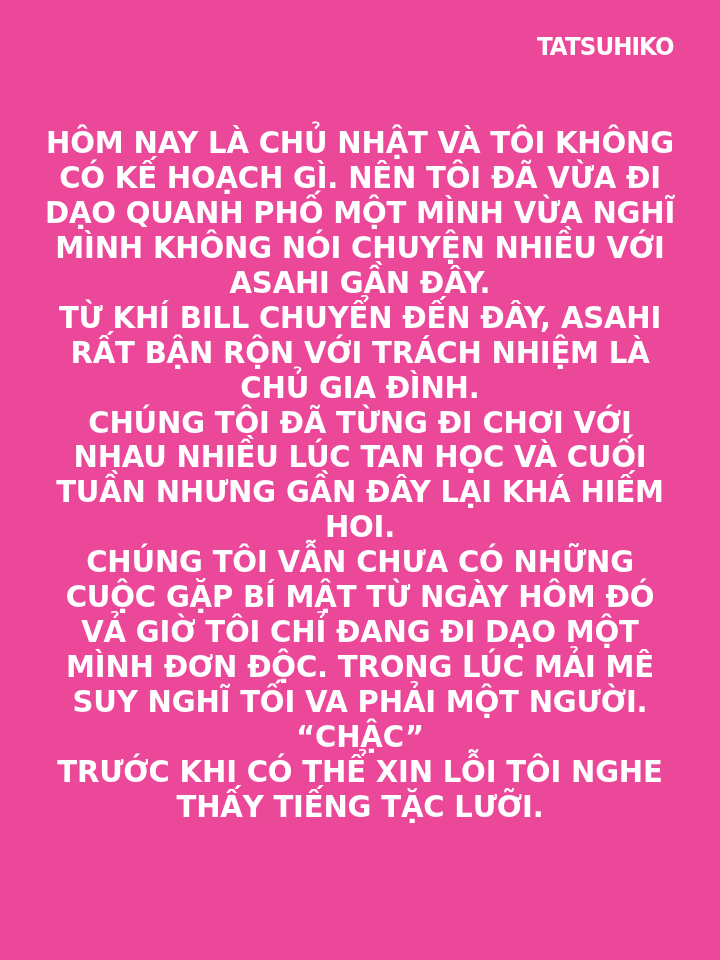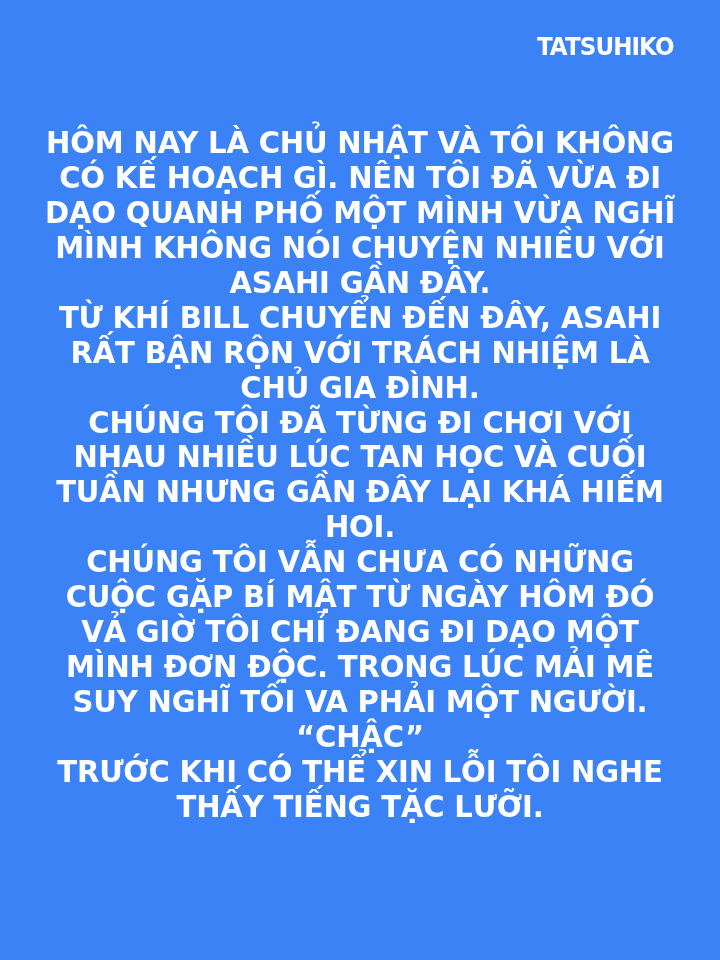--- a/index.html
+++ b/index.html
@@ -4,21 +4,21 @@
 <style>
   html, body {
     margin: 0;
     padding: 0;
     background: #000000;
   }
   .page {
     position: relative;
     width: 720px;
     height: 960px;
-    background: #3b82f6;
+    background: #ec4899;
     overflow: hidden;
     font-family: "Liberation Sans", sans-serif;
   }
   .watermark {
     position: absolute;
     top: 32px;
     right: 46px;
     color: #ffffff;
     font-family: "DejaVu Sans", sans-serif;
     font-size: 25px;

